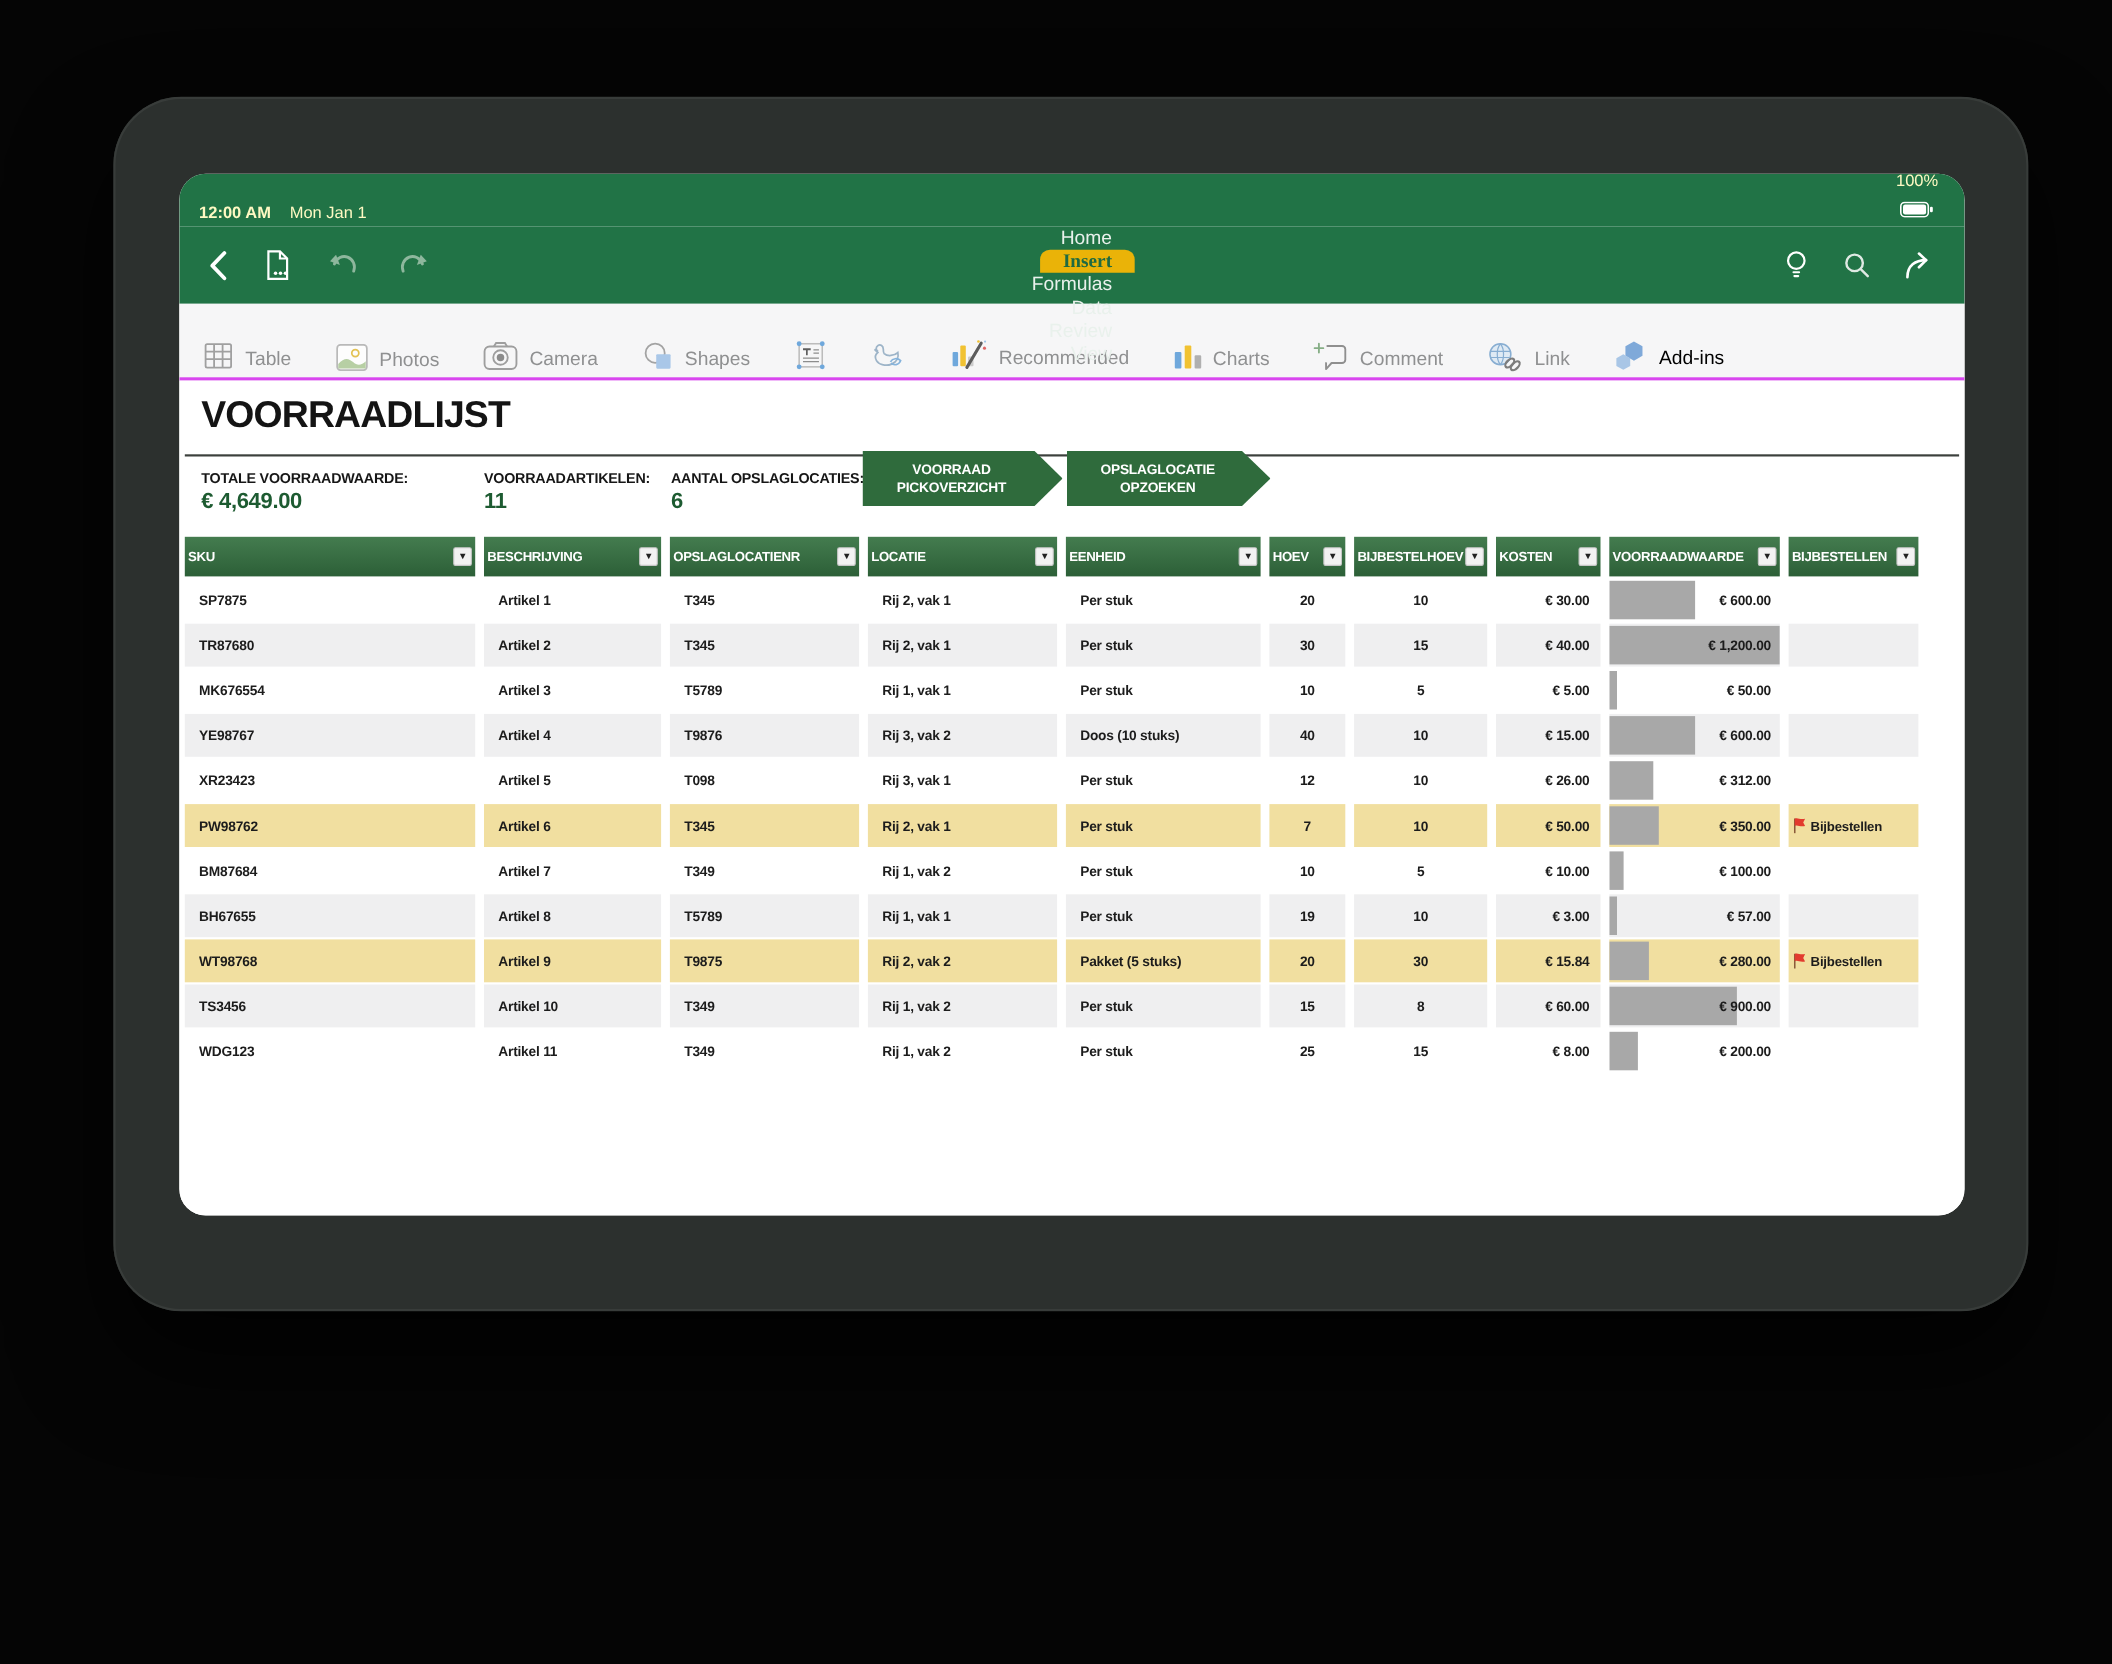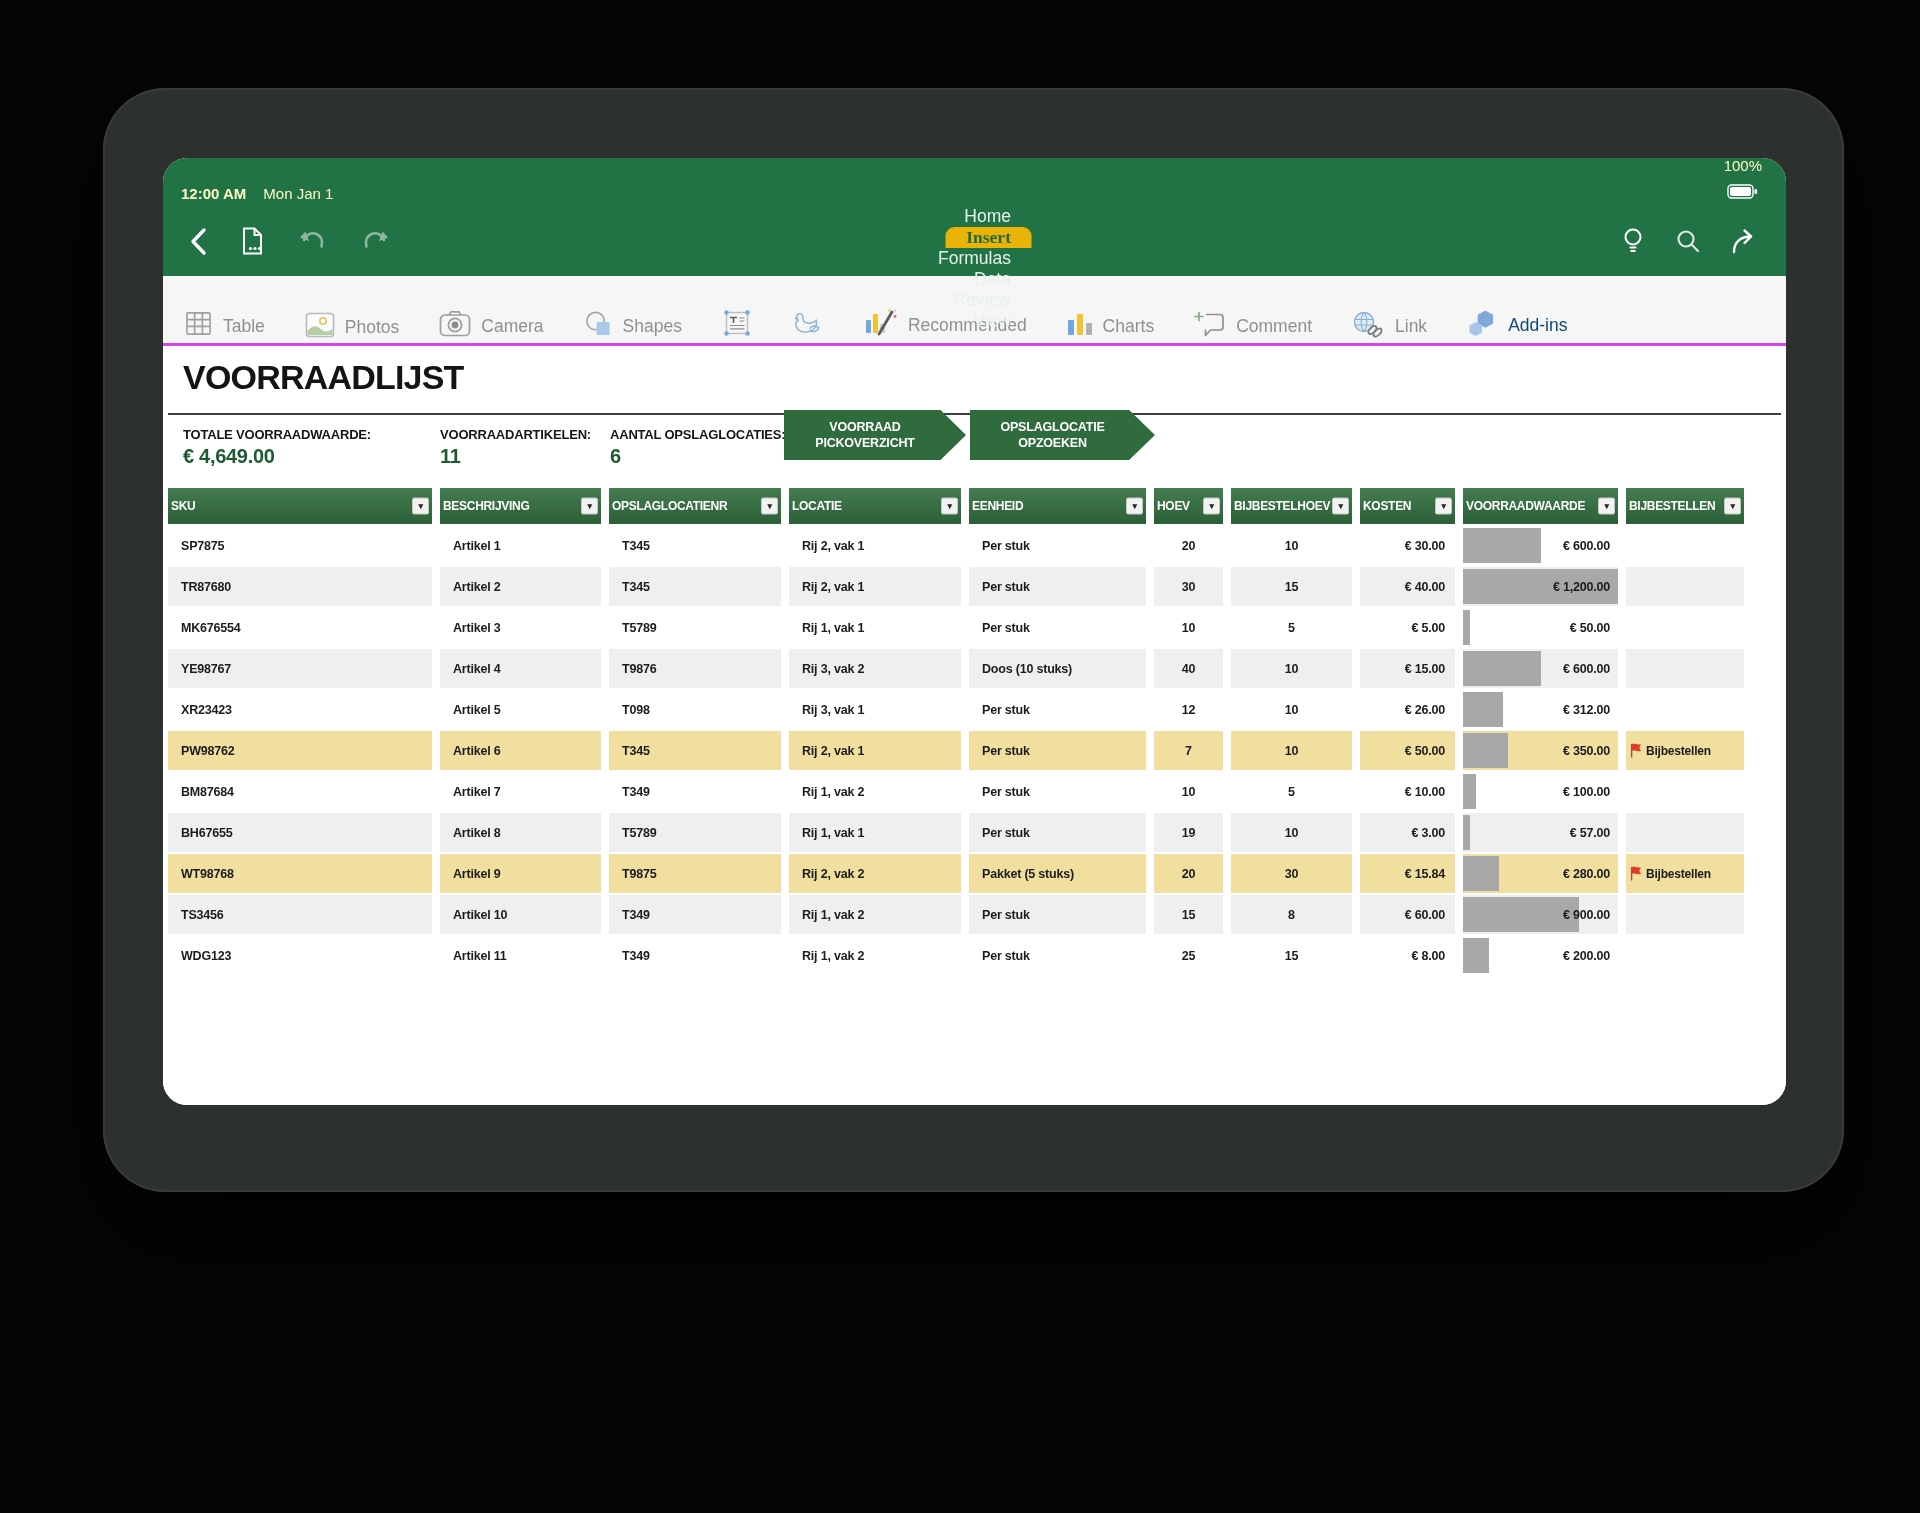--- a/index.html
+++ b/index.html
@@ -19,21 +19,21 @@
   .nav-left{display:flex;align-items:center;gap:32px;}
   .nav-right{margin-left:auto;display:flex;align-items:center;gap:30px;}
   .tabs{position:absolute;left:50%;bottom:0;transform:translateX(-50%);display:flex;align-items:flex-end;height:70px;flex-direction:column;}
   .tab{height:70px;display:flex;align-items:center;padding:0 21px;color:#e9f1ec;font-size:17.5px;cursor:default;}
   .tab.active{height:54px;background:#eab308;color:#1f6a41;font-weight:700;border-radius:9px 9px 0 0;font-family:Liberation Serif, serif;}
   .nbtn{display:flex;align-items:center;justify-content:center;}
   
   .toolbar{height:70px;background:#f6f6f7;border-bottom:3px solid #d946ef;display:flex;align-items:flex-end;
            padding-left:21px;gap:40px;overflow:hidden;flex:none;}
   .titem{display:flex;align-items:center;gap:10px;flex:none;color:#8f9091;font-size:17.5px;}
-  .titem.disabled{color:#0c4a6e;}
+  .titem.disabled{color:#000000;}
   
   .sheet{position:relative;flex:1;background:#fff;overflow:hidden;}
   .title{position:absolute;left:20px;top:12px;font-size:34px;font-weight:800;letter-spacing:-.8px;color:#141414;}
   .rule{position:absolute;left:5px;top:67px;width:1613px;height:2px;background:#3c403d;}
   .slabel{position:absolute;top:81px;font-size:13px;font-weight:700;letter-spacing:-.2px;color:#161616;white-space:nowrap;}
   .svalue{position:absolute;top:99px;font-size:20px;font-weight:700;color:#1d5b31;letter-spacing:-.3px;}
   .gbtn{position:absolute;top:64px;height:50px;background:#2f6b3c;color:#fff;font-weight:700;font-size:12.5px;
         line-height:1.3;display:flex;align-items:center;justify-content:center;text-align:center;
         clip-path:polygon(0 0,86% 0,100% 50%,86% 100%,0 100%);padding:0 30px 0 10px;letter-spacing:-.2px;cursor:pointer;}
   

